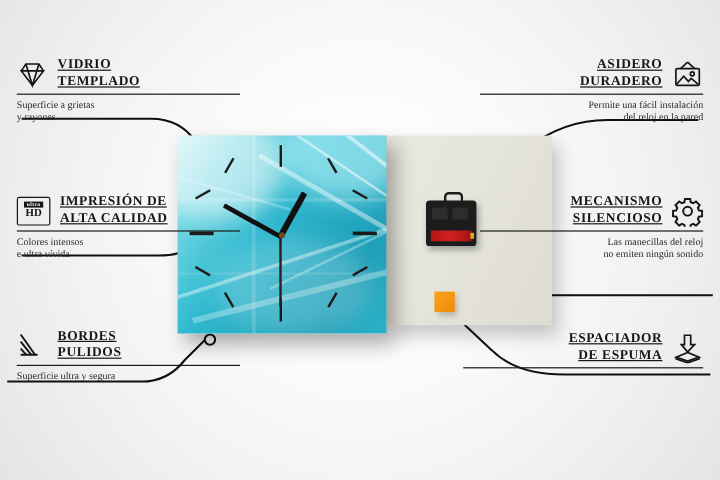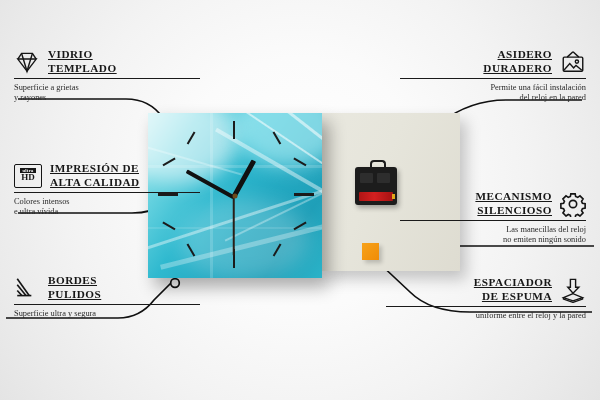--- a/index.html
+++ b/index.html
@@ -192,21 +192,21 @@
       <div>
         <div class="title">ASIDERO</div>
         <div class="title">DURADERO</div>
       </div>
     </div>
     <div class="rule"></div>
     <div class="desc">Permite una fácil instalación</div>
     <div class="desc">del reloj en la pared</div>
   </div>
 
-  <div class="callout right" style="left:400px;top:162px;margin-top:28px;">
+  <div class="callout right" style="left:400px;top:162px;">
     <div class="head">
       <svg class="ico" viewBox="0 0 24 24" fill="none" stroke="#151515" stroke-width="1.5">
         <path d="M10 2.6h4l.45 2.5 1.9.8 2.1-1.4 2.85 2.85-1.4 2.1.8 1.9 2.5.45v4l-2.5.45-.8 1.9 1.4 2.1-2.85 2.85-2.1-1.4-1.9.8-.45 2.5h-4l-.45-2.5-1.9-.8-2.1 1.4-2.85-2.85 1.4-2.1-.8-1.9-2.5-.45v-4l2.5-.45.8-1.9-1.4-2.1L5.55 4.5l2.1 1.4 1.9-.8z"></path>
         <circle cx="12" cy="12" r="3.4"></circle>
       </svg>
       <div>
         <div class="title">MECANISMO</div>
         <div class="title">SILENCIOSO</div>
       </div>
     </div>
@@ -221,16 +221,15 @@
         <path d="M9.6 2.2h4.8v7.2h3L12 15 7.2 9.4h2.4z"></path>
         <path d="M12 15.4 3.2 19l8.8 3 8.8-3z"></path>
         <path d="M3.2 19v1.4l8.8 3 8.8-3V19"></path>
       </svg>
       <div>
         <div class="title">ESPACIADOR</div>
         <div class="title">DE ESPUMA</div>
       </div>
     </div>
     <div class="rule"></div>
-    <div class="desc">uniforme entre el reloj y la pared</div>
   </div>
 
 </div>
 
 </body></html>

